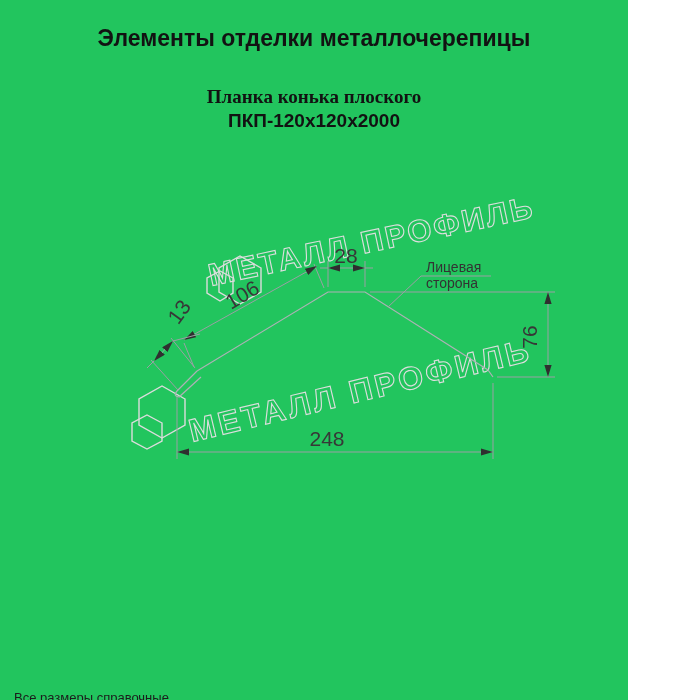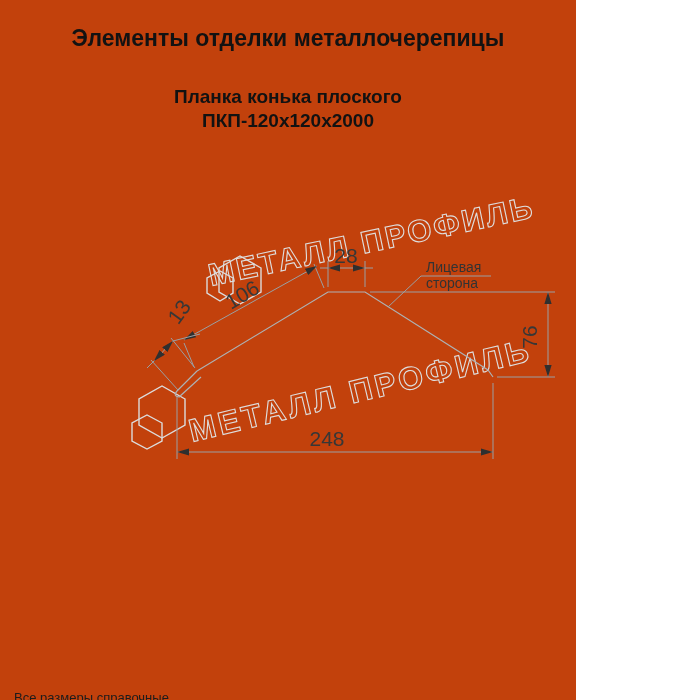--- a/index.html
+++ b/index.html
@@ -1,31 +1,31 @@
 <!DOCTYPE html>
 <html><head>
 <meta charset="utf-8">
 <style>
   html,body{margin:0;padding:0;background:#ffffff;}
   .page{
     position:relative;
-    width:576px;height:700px;
-    background:#c2410c;
+    width:628px;height:700px;
+    background:#22c55e;
     font-family:"Liberation Sans", sans-serif;
     overflow:hidden;
   }
   .title{
     position:absolute;top:25px;left:0;right:0;
     text-align:center;
     font-size:23px;font-weight:bold;color:#121212;
   }
   .subtitle{
     position:absolute;top:86px;left:0;right:0;
     text-align:center;
-    font-size:19px;font-weight:bold;color:#121212;
+    font-size:19px;font-weight:bold;color:#121212;font-family:Liberation Serif, serif;
   }
   .code{
     position:absolute;top:110px;left:0;right:0;
     text-align:center;
     font-size:19px;font-weight:bold;color:#121212;
   }
   svg.drawing{position:absolute;left:0;top:0;width:700px;height:700px;}
   .dimline{stroke:#9aa0a4;stroke-width:1;fill:none;}
   .profline{stroke:#adb2b5;stroke-width:1.2;fill:none;}
   .wmtext{

